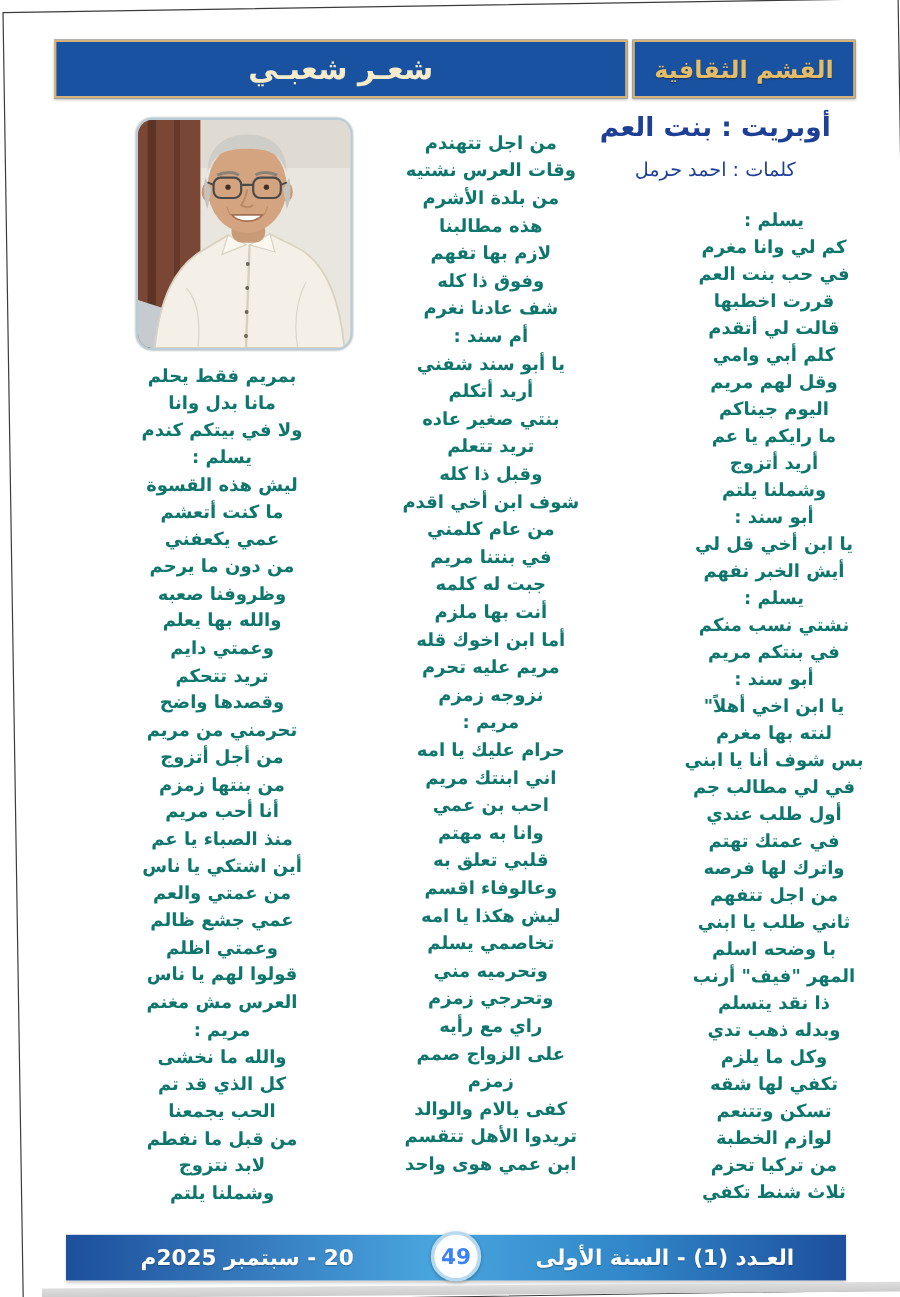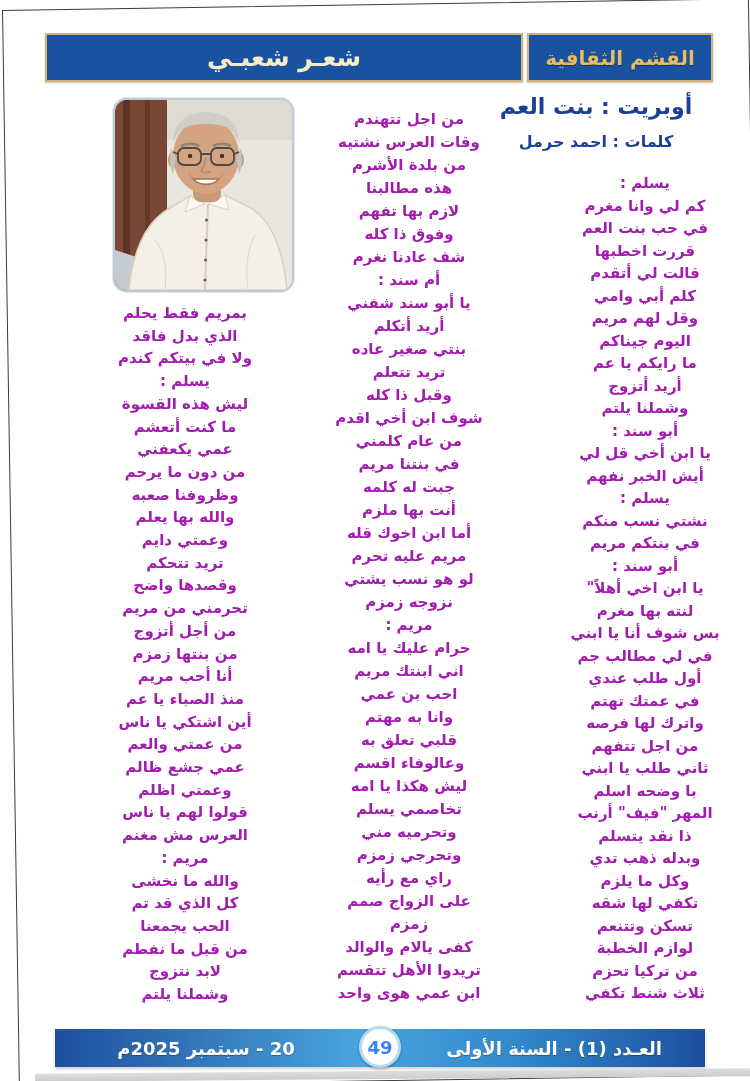--- a/index.html
+++ b/index.html
@@ -24,31 +24,31 @@
     display:flex;align-items:center;justify-content:center;
     box-shadow:0 1px 2px rgba(0,0,0,0.25);
   }
   .banner.category{left:45px;width:478px;}
   .banner.section{left:527px;width:186px;}
   .banner.category .label{color:#f7ecca;font-size:25px;font-weight:bold;letter-spacing:2px;}
   .banner.section .label{color:#e5bd66;font-size:20px;font-weight:bold;text-shadow:0 1px 1px rgba(0,0,0,0.4);}
   
   .article-head{position:absolute;left:477px;width:238px;top:94px;text-align:center;}
   .article-title{color:#1d3f96;font-size:22px;font-weight:bold;white-space:nowrap;}
-  .article-byline{color:#1d3f96;font-size:16px;font-weight:bold;margin-top:13px;}
+  .article-byline{color:#1d3f96;font-size:16px;font-weight:normal;margin-top:13px;}
   
   .photo{
     position:absolute;left:113px;top:98px;width:177px;height:190px;
     border-radius:14px;overflow:hidden;border:2px solid #b9cdd6;
     box-shadow:0 0 0 1px #e6e6e6;background:#e7e3da;
   }
   .photo svg{display:block;width:100%;height:100%;}
   
   .poem-col{
-    position:absolute;text-align:center;font-weight:bold;color:#a21caf;
+    position:absolute;text-align:center;font-weight:bold;color:#0f766e;
     font-size:15px;direction:rtl;
   }
   .col-right{left:560px;width:170px;top:172px;line-height:22.5px;}
   .col-middle{left:323px;width:172px;top:108px;line-height:23px;}
   .col-left{left:95px;width:180px;top:302px;line-height:22.7px;}
   .poem-line{white-space:nowrap;}
   
   .footer-bar{
     position:absolute;left:55px;top:1029px;width:650px;height:38px;
     background:linear-gradient(90deg,#1d4f9d 0%,#2e6cb2 16%,#49a5de 47%,#3187c9 72%,#1d4f9d 100%);
@@ -176,21 +176,20 @@
       <div class="poem-line">بنتي صغير عاده</div>
       <div class="poem-line">تريد تتعلم</div>
       <div class="poem-line">وقبل ذا كله</div>
       <div class="poem-line">شوف ابن أخي اقدم</div>
       <div class="poem-line">من عام كلمني</div>
       <div class="poem-line">في بنتنا مريم</div>
       <div class="poem-line">جبت له كلمه</div>
       <div class="poem-line">أنت بها ملزم</div>
       <div class="poem-line">أما ابن اخوك قله</div>
       <div class="poem-line">مريم عليه تحرم</div>
-      <div class="poem-line">لو هو نسب يشتي</div>
       <div class="poem-line">نزوجه زمزم</div>
       <div class="poem-line">مريم :</div>
       <div class="poem-line">حرام عليك يا امه</div>
       <div class="poem-line">اني ابنتك مريم</div>
       <div class="poem-line">احب بن عمي</div>
       <div class="poem-line">وانا به مهتم</div>
       <div class="poem-line">قلبي تعلق به</div>
       <div class="poem-line">وعالوفاء اقسم</div>
       <div class="poem-line">ليش هكذا يا امه</div>
       <div class="poem-line">تخاصمي يسلم</div>
@@ -198,21 +197,21 @@
       <div class="poem-line">وتحرجي زمزم</div>
       <div class="poem-line">راي مع رأيه</div>
       <div class="poem-line">على الزواج صمم</div>
       <div class="poem-line">زمزم</div>
       <div class="poem-line">كفى يالام والوالد</div>
       <div class="poem-line">تريدوا الأهل تتقسم</div>
       <div class="poem-line">ابن عمي هوى واحد</div>
     </div>
   <div class="poem-col col-left">
       <div class="poem-line">بمريم فقط يحلم</div>
-      <div class="poem-line">الذي بدل فاقد</div>
+      <div class="poem-line">مانا بدل وانا</div>
       <div class="poem-line">ولا في بيتكم كندم</div>
       <div class="poem-line">يسلم :</div>
       <div class="poem-line">ليش هذه القسوة</div>
       <div class="poem-line">ما كنت أتعشم</div>
       <div class="poem-line">عمي يكعفني</div>
       <div class="poem-line">من دون ما يرحم</div>
       <div class="poem-line">وظروفنا صعبه</div>
       <div class="poem-line">والله بها يعلم</div>
       <div class="poem-line">وعمتي دايم</div>
       <div class="poem-line">تريد تتحكم</div>

